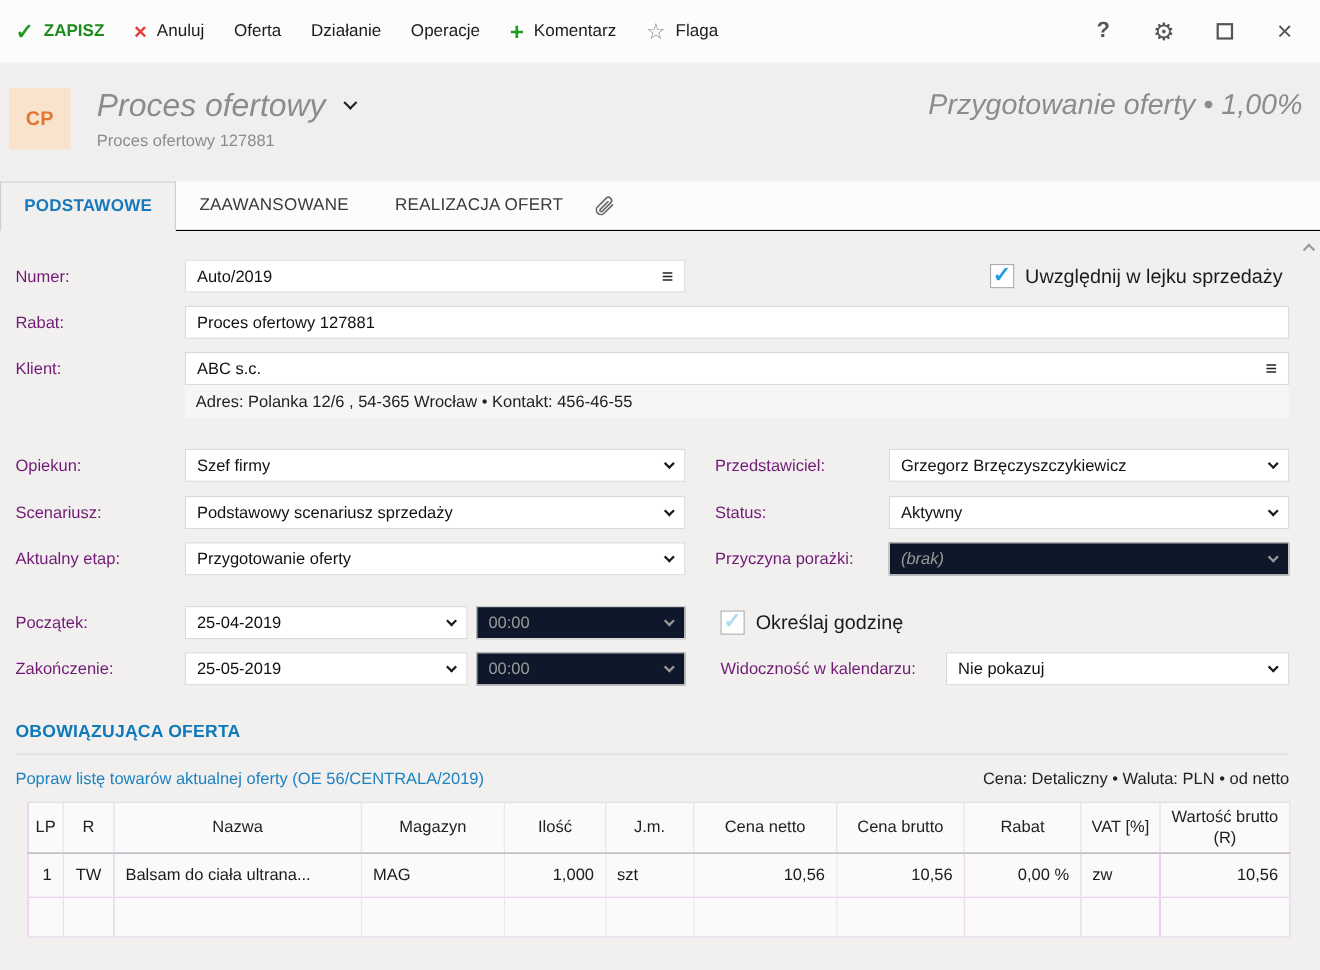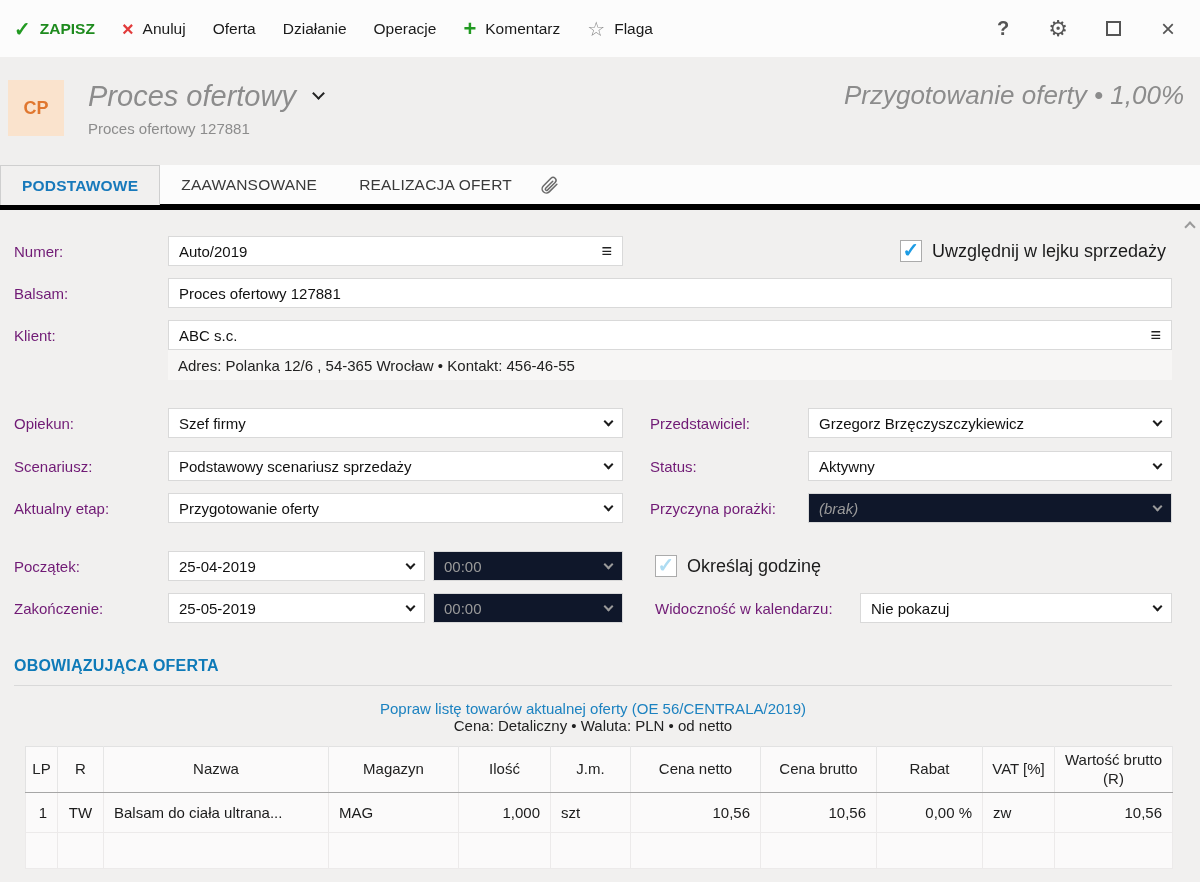--- a/index.html
+++ b/index.html
@@ -27,21 +27,21 @@
   .h-left { margin-left:24px; }
   .h-title-row { display:flex; align-items:center; gap:18px; }
   .h-title { font-size:29px; font-style:italic; color:#8c8c8c; }
   .chev { display:inline-block; width:9px; height:9px; border-right:2.5px solid #222; border-bottom:2.5px solid #222; transform:rotate(45deg); margin-top:-6px; }
   .h-sub { font-size:15px; color:#8c8c8c; margin-top:7px; }
   .h-right { margin-left:auto; text-align:right; }
   .h-stage { font-size:26px; font-style:italic; color:#8c8c8c; }
   .h-owner { font-size:15px; color:#8c8c8c; margin-top:8px; }
 
   
-  .tabbar { height:45px; background:#fcfcfc; border-bottom:6px solid #000000; display:flex; align-items:stretch; font-size:15.5px; }
+  .tabbar { height:45px; background:#fcfcfc; border-bottom:1px solid #000000; display:flex; align-items:stretch; font-size:15.5px; }
   .tab { display:flex; align-items:center; padding:0 21px; color:#3a3a3a; cursor:pointer; letter-spacing:.2px; }
   .tab.active { background:#f1f0ef; border:1px solid #cfcfcf; border-bottom:none; margin-bottom:-1px; color:#1779bb; font-weight:bold; }
   .tab-clip { display:flex; align-items:center; padding:0 6px; }
 
   
   .content { position:relative; height:672px; padding:26px 28px 0 14px; background:#f1f0ef; }
   .scrollcol { position:absolute; top:3px; right:2px; width:16px; height:666px; display:flex; justify-content:center; }
   .chev-up { width:8px; height:8px; border-right:2px solid #9a9a9a; border-bottom:2px solid #9a9a9a; transform:rotate(-135deg); margin-top:10px; }
 
   .frow { display:flex; align-items:center; }
@@ -56,21 +56,21 @@
   .w-left { width:455px; }
   .grow { flex:1; }
   .cb { width:22px; height:22px; background:#fff; border:1px solid #ababab; display:flex; align-items:center; justify-content:center; cursor:pointer; flex-shrink:0; }
   .cb-mark { font-size:20px; font-weight:bold; color:#1d9ce4; line-height:1; margin-top:-3px; }
   .cb-mark.pale { color:#aedcf2; }
   .cb-label { font-size:18px; margin-left:10px; white-space:nowrap; }
   .addr { height:30px; background:#f7f6f5; display:flex; align-items:center; padding:0 10px; font-size:15px; color:#222; margin-left:154px; }
 
   .sec-head { margin-top:34px; font-size:16px; font-weight:bold; color:#0e7ab8; letter-spacing:.2px; }
   .sec-div { border-top:1px solid #d9d9d9; margin-top:10px; }
-  .link-row { display:flex; justify-content:space-between; align-items:center; margin-top:14px; font-size:15px;flex-direction:column; }
+  .link-row { display:flex; justify-content:space-between; align-items:center; margin-top:14px; font-size:15px; }
   .blue-link { color:#1c82c0; cursor:pointer; }
   .meta { color:#222; }
 
   
   table.items { border-collapse:collapse; table-layout:fixed; width:1147px; margin:12px 0 0 11px; background:#f0abfc; font-size:15px; }
   table.items th { font-weight:normal; color:#222; background:#fbfafa; border-right:1px solid #e6e6e6; border-bottom:1px solid #a6a6a6; border-top:1px solid #e2e2e2; height:46px; text-align:center; padding:2px 6px; line-height:1.25; }
   table.items th:first-child { border-left:1px solid #e2e2e2; }
   table.items td { border-right:1px solid #eceaea; border-bottom:1px solid #eceaea; height:40px; padding:0 10px; background:#fbfafa; white-space:nowrap; overflow:hidden; }
   table.items td:first-child { border-left:1px solid #eceaea; }
   table.items tr.empty td { height:36px; }
@@ -152,21 +152,21 @@
     </div>
     <div style="margin-left:auto; display:flex; align-items:center; padding-right:6px;">
       <div class="cb">
           <span class="cb-mark">✓</span>
         </div>
       <span class="cb-label">Uwzględnij w lejku sprzedaży</span>
     </div>
   </div>
 
   <div class="frow" style="margin-bottom:12px;">
-    <div class="flabel">Balsam:</div>
+    <div class="flabel">Rabat:</div>
     <div class="field grow">
       <span>Proces ofertowy 127881</span>
     </div>
   </div>
 
   <div class="frow">
     <div class="flabel">Klient:</div>
     <div class="field grow">
       <span>ABC s.c.</span>
       <span class="ham">≡</span>

